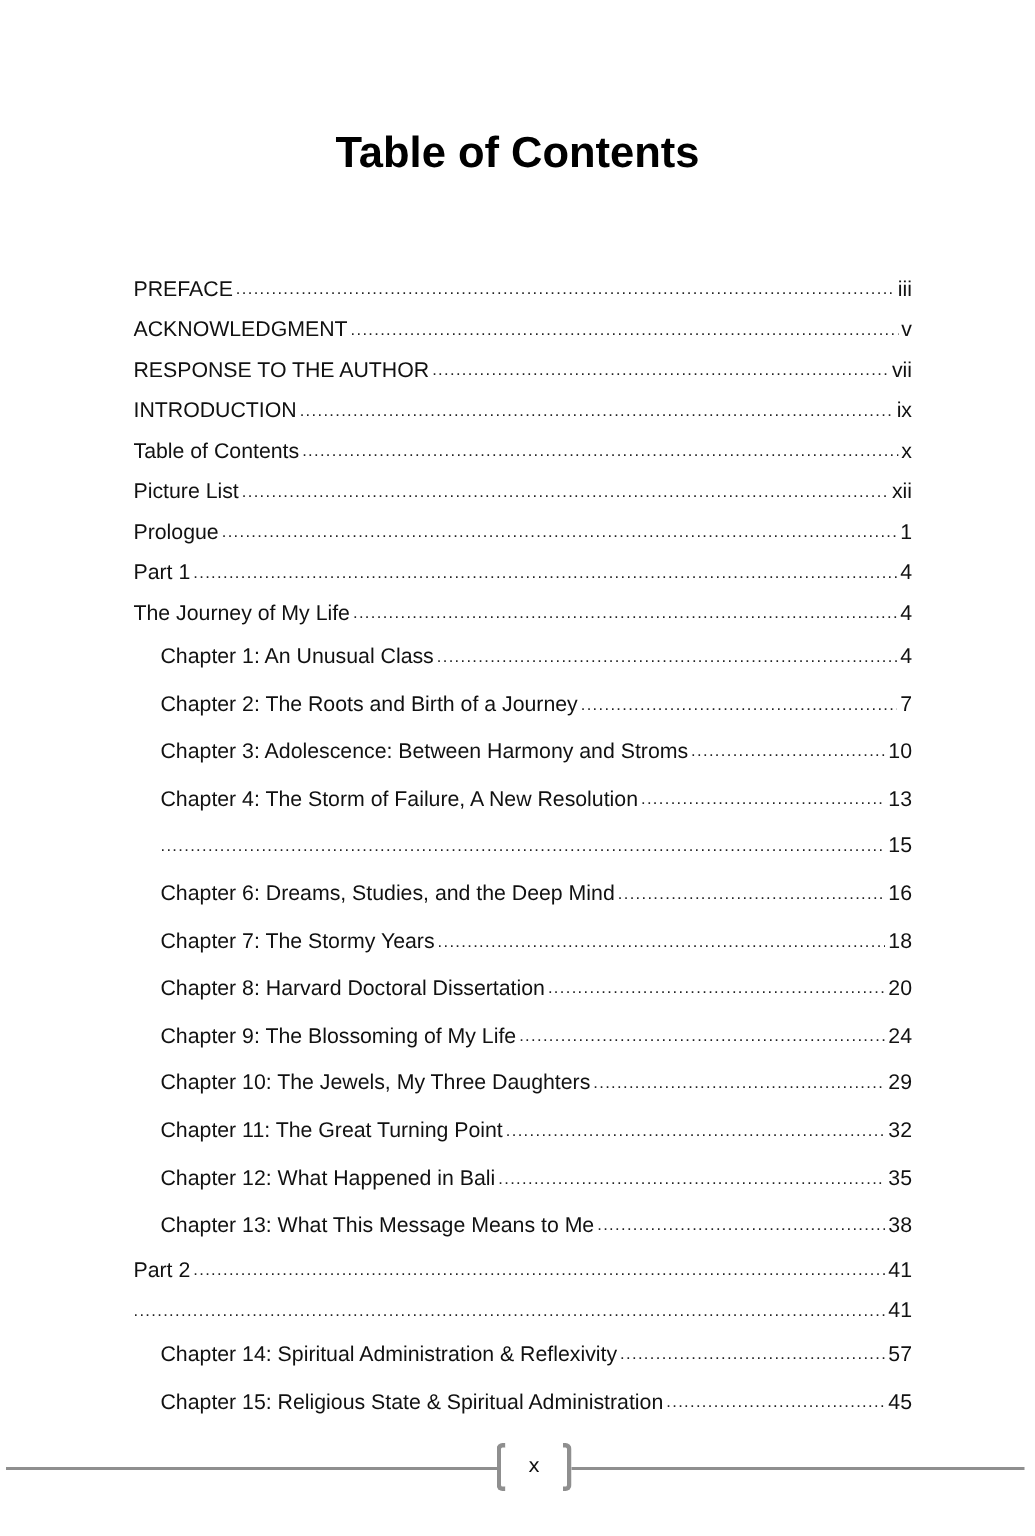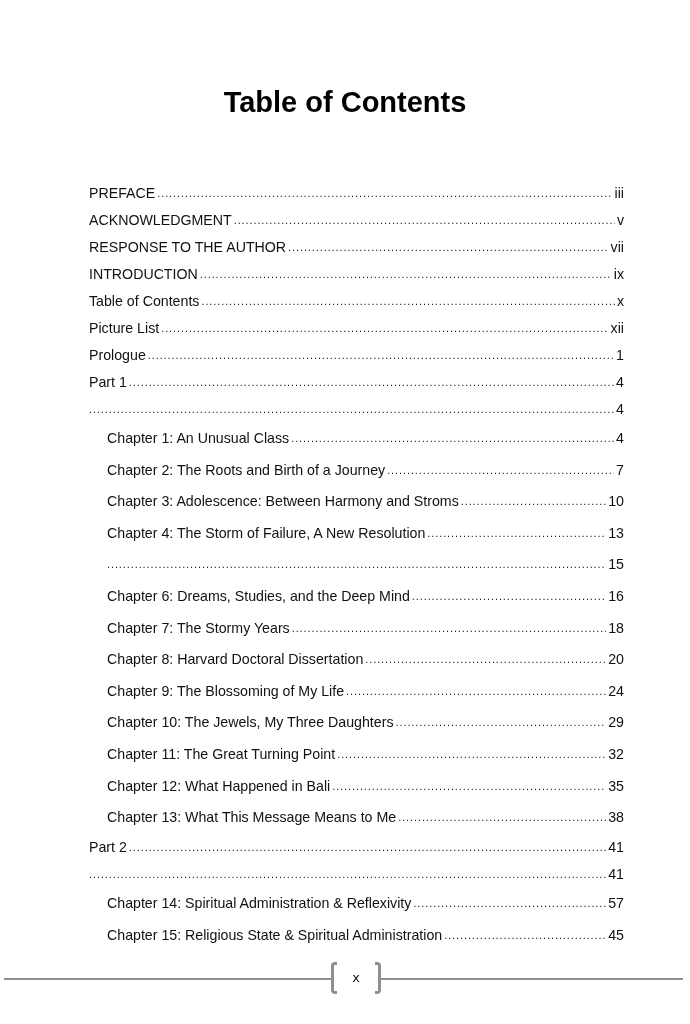--- a/index.html
+++ b/index.html
@@ -30,21 +30,21 @@
     }
     .toc {
       position: absolute;
       left: 89px;
       width: 535px;
       top: 0;
     }
     .toc-row {
       position: absolute;
       left: 0;
-      right: 0;
+      right: 16px;
       height: 20px;
       display: flex;
       align-items: center;
       font-size: 14.2px;
       line-height: 20px;
       white-space: nowrap;
       overflow: hidden;
       cursor: pointer;
     }
     .toc-row.level-2 {
@@ -167,20 +167,21 @@
     <span class="toc-label">Prologue</span>
     <span class="toc-leader"></span>
     <span class="toc-page">1</span>
   </div>
   <div class="toc-row level-1" style="top:372px">
     <span class="toc-label">Part 1</span>
     <span class="toc-leader"></span>
     <span class="toc-page">4</span>
   </div>
   <div class="toc-row level-1" style="top:399px">
+    <span class="toc-label">The Journey of My Life</span>
     <span class="toc-leader"></span>
     <span class="toc-page">4</span>
   </div>
 
   <div class="toc-row level-2" style="top:428px">
     <span class="toc-label">Chapter 1: An Unusual Class</span>
     <span class="toc-leader"></span>
     <span class="toc-page">4</span>
   </div>
   <div class="toc-row level-2" style="top:460px">

